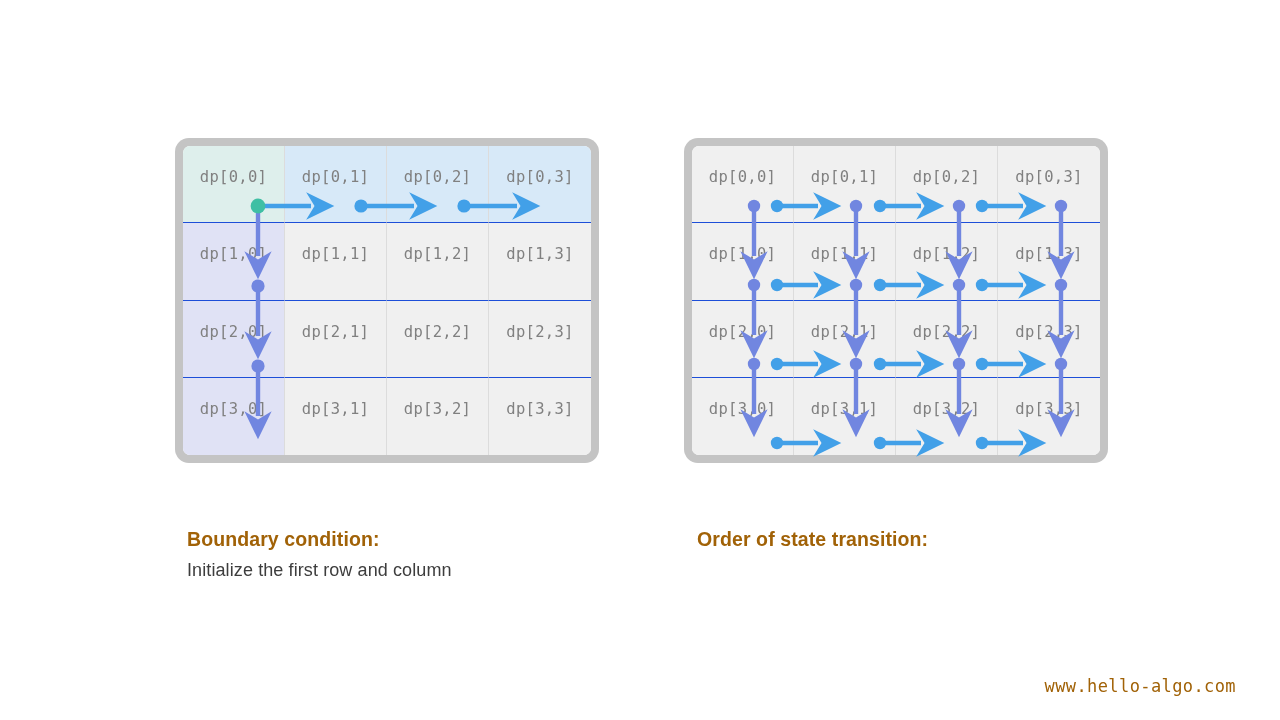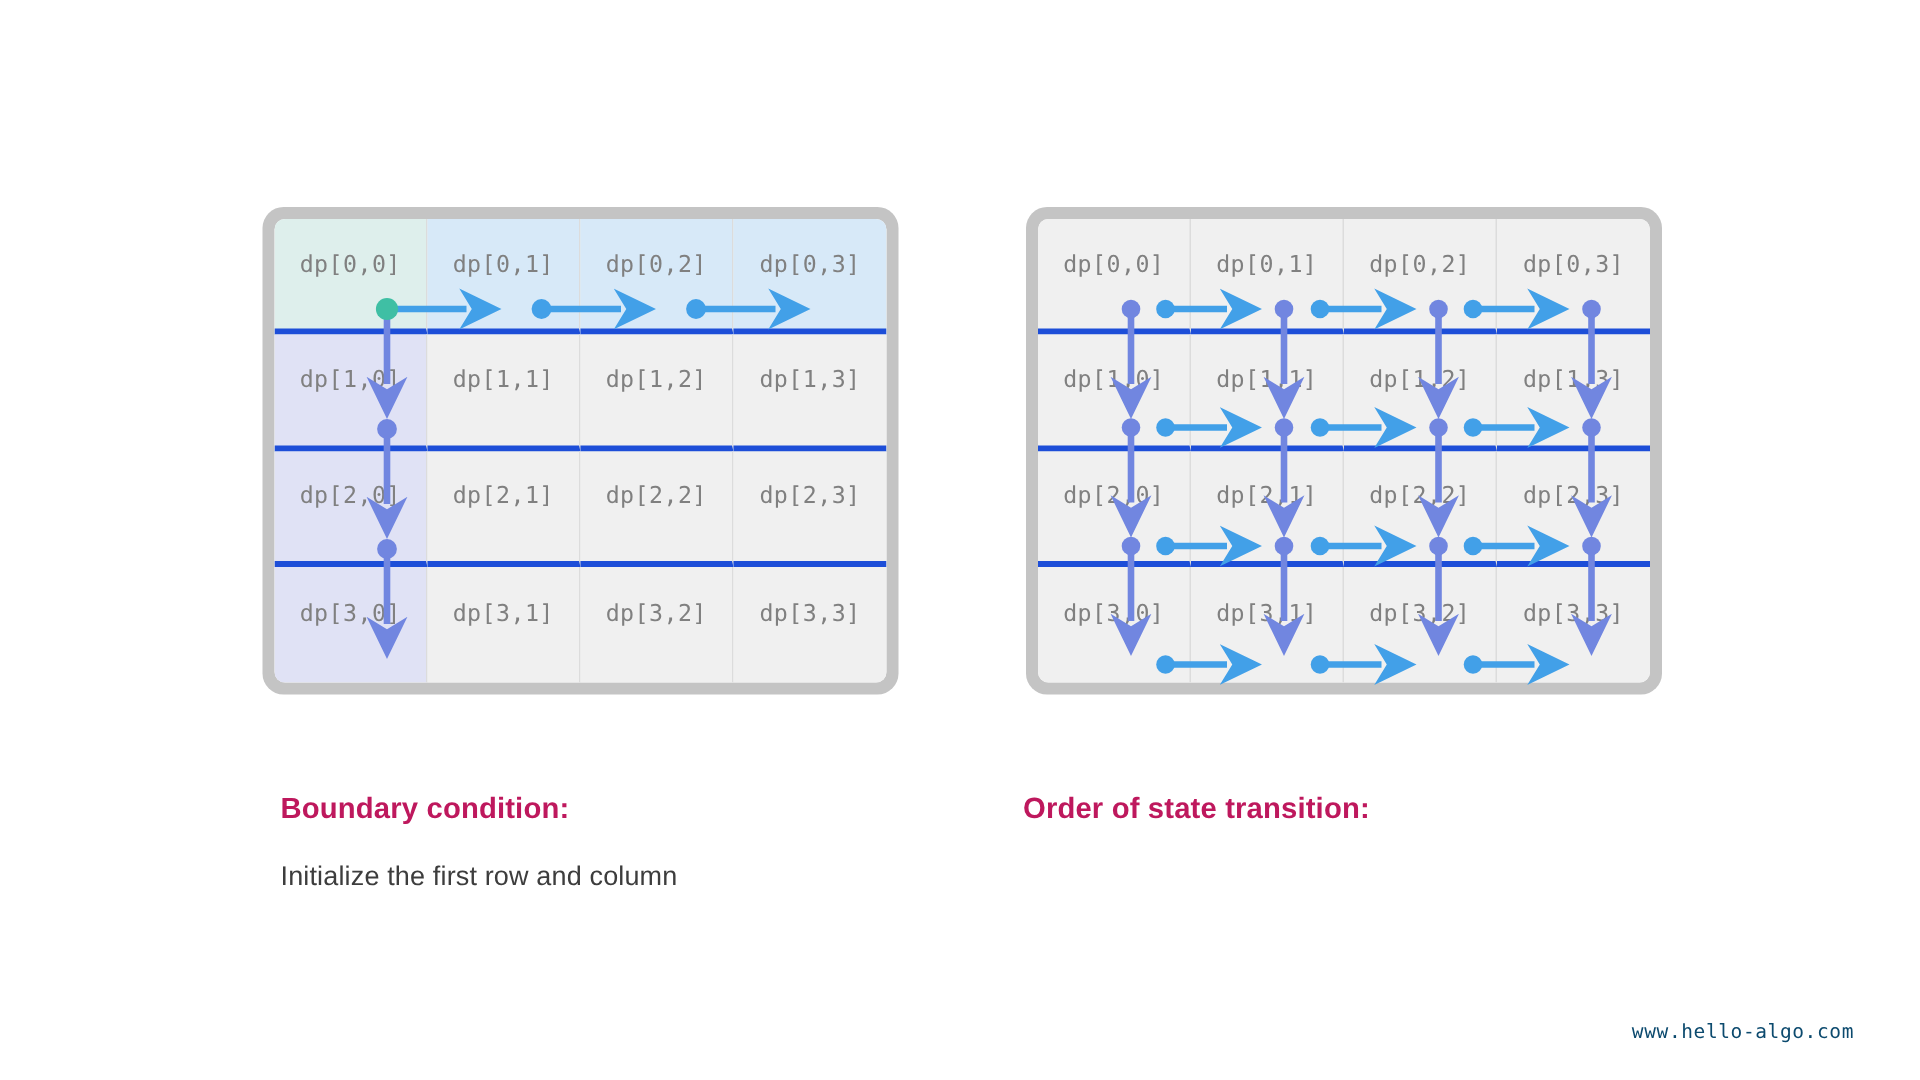--- a/index.html
+++ b/index.html
@@ -52,21 +52,21 @@
     display: flex;
     align-items: center;
     justify-content: center;
     box-sizing: border-box;
     font-family: "DejaVu Sans Mono", monospace;
     font-size: 15.5px;
     color: #808080;
     letter-spacing: 0.3px;
     background: #f0f0f0;
     border-right: 1px solid #dcdcdc;
-    border-bottom: 4px solid #1d4ed8;
+    border-bottom: 1px solid #1d4ed8;
   }
   .cell.lastcol { border-right: none; }
   .cell.lastrow { border-bottom: none; }
 
   .cell .lbl { transform: translateY(-7px); }
 
   
   .fill-teal     { background: #deefec; }
   .fill-blue     { background: #d7e9f8; }
   .fill-lavender { background: #e0e2f5; }
@@ -79,46 +79,46 @@
     pointer-events: none;
   }
   .arrows svg { display: block; width: 100%; height: 100%; }
 
   
   .caption {
     position: absolute;
     top: 528px;
   }
   #caption-left  { left: 187px; }
-  #caption-right { left: 682px; }
+  #caption-right { left: 697px; }
 
   .caption .title {
     font-size: 19.5px;
     font-weight: bold;
-    color: #be185d;
+    color: #a16207;
     letter-spacing: 0.1px;
-    margin: 0 0 23px 0;
+    margin: 0 0 9px 0;
     white-space: nowrap;
   }
   .caption .subtitle {
     font-size: 18px;
     font-weight: normal;
     color: #3d3d3d;
     letter-spacing: 0.1px;
     margin: 0;
     white-space: nowrap;
   }
 
   #watermark {
     position: absolute;
     right: 44px;
     bottom: 24px;
     font-family: "DejaVu Sans Mono", monospace;
-    font-size: 13px;
-    color: #0c4a6e;
+    font-size: 17px;
+    color: #a16207;
     letter-spacing: 0.4px;
   }
 </style>
 </head>
 <body>
 
 <div class="panel" id="panel-left">
   <div class="frame"></div>
   <div class="grid">
     <div class="cell fill-teal">

